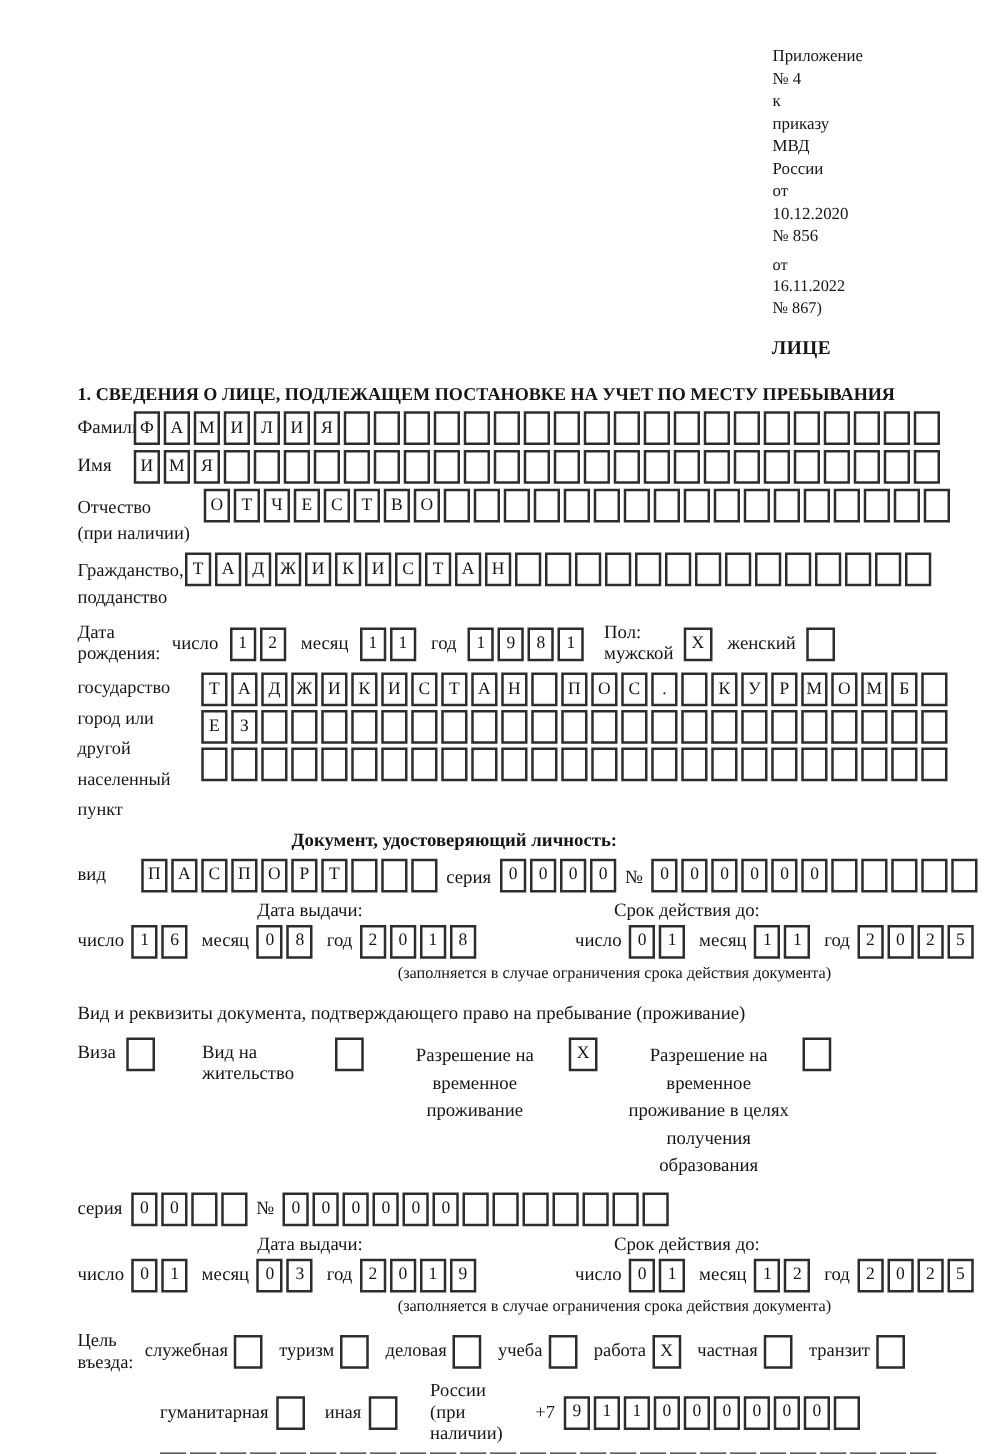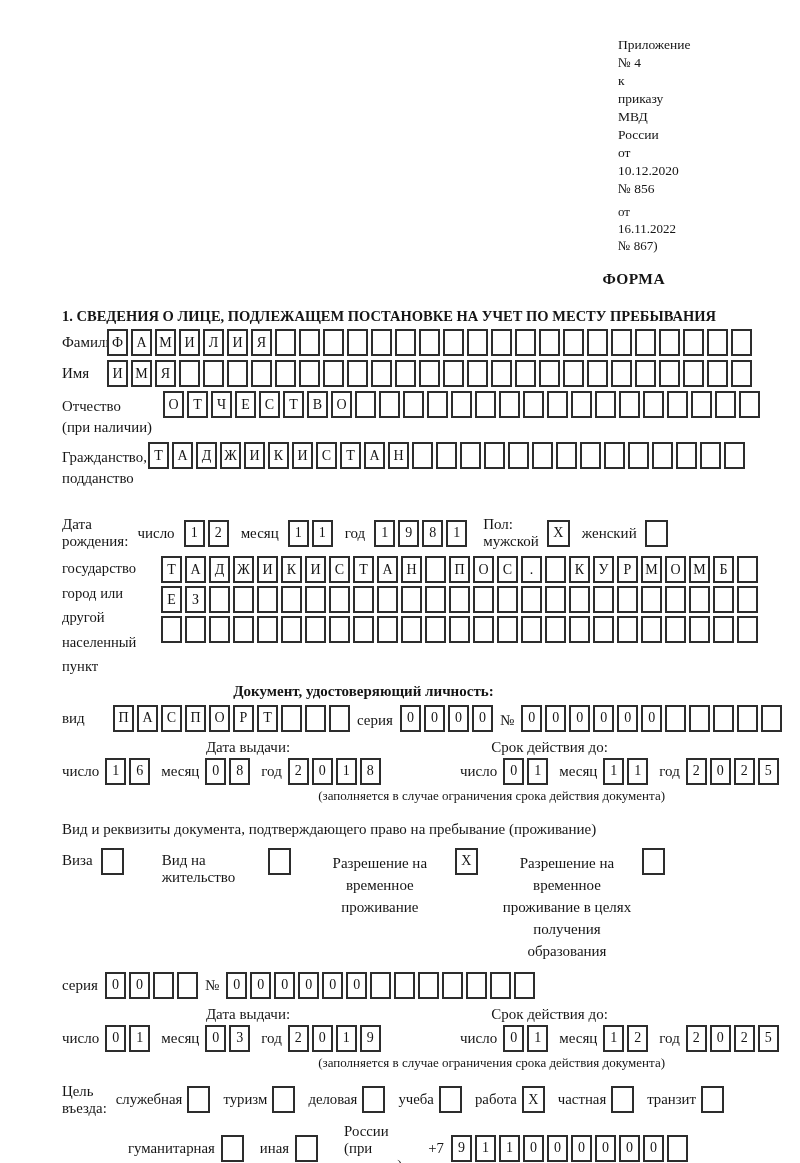--- a/index.html
+++ b/index.html
@@ -36,21 +36,21 @@
     display:inline-flex;align-items:center;justify-content:center;
     font-size:14px;background:#fff;
   }
   .box{
     width:23px;height:27px;border:2px solid #2d2d2d;box-sizing:border-box;
     display:inline-flex;align-items:center;justify-content:center;
     font-size:14px;background:#fff;flex:0 0 auto;
   }
 
   
-  .bd{align-items:center;margin-top:27px;}
+  .bd{align-items:center;margin-top:9px;}
   .bd .lbl{margin-right:9px;}
   .bd .cells{margin-right:12px;}
   .bd .sex{margin-left:4px;margin-right:8px;}
 
   
   .bp{display:flex;margin-top:6px;align-items:flex-start;}
   .bp-labels{width:99px;flex:0 0 auto;line-height:24.5px;font-size:14.6px;}
   .bp-rows .cells{margin-bottom:3px;display:flex;}
 
   .doc-heading{text-align:center;font-weight:bold;font-size:15px;margin-top:4px;}
@@ -97,21 +97,21 @@
 
   <div class="appendix">
     <div>Приложение № 4</div>
     <div>к приказу МВД России</div>
     <div>от 10.12.2020 № 856</div>
     <div class="rev">
       <div>от 16.11.2022 № 867)</div>
     </div>
   </div>
 
-  <div class="forma">ФОРМА</div>
+  <div class="forma">ЛИЦЕ</div>
 
 
   <div class="sec-heading">1. СВЕДЕНИЯ О ЛИЦЕ, ПОДЛЕЖАЩЕМ ПОСТАНОВКЕ НА УЧЕТ ПО МЕСТУ ПРЕБЫВАНИЯ</div>
 
   <div class="frow">
     <span class="flabel w-name">Фамилия</span>
     <span class="cells">
         <span class="cell">Ф</span>
         <span class="cell">А</span>
         <span class="cell">М</span>

